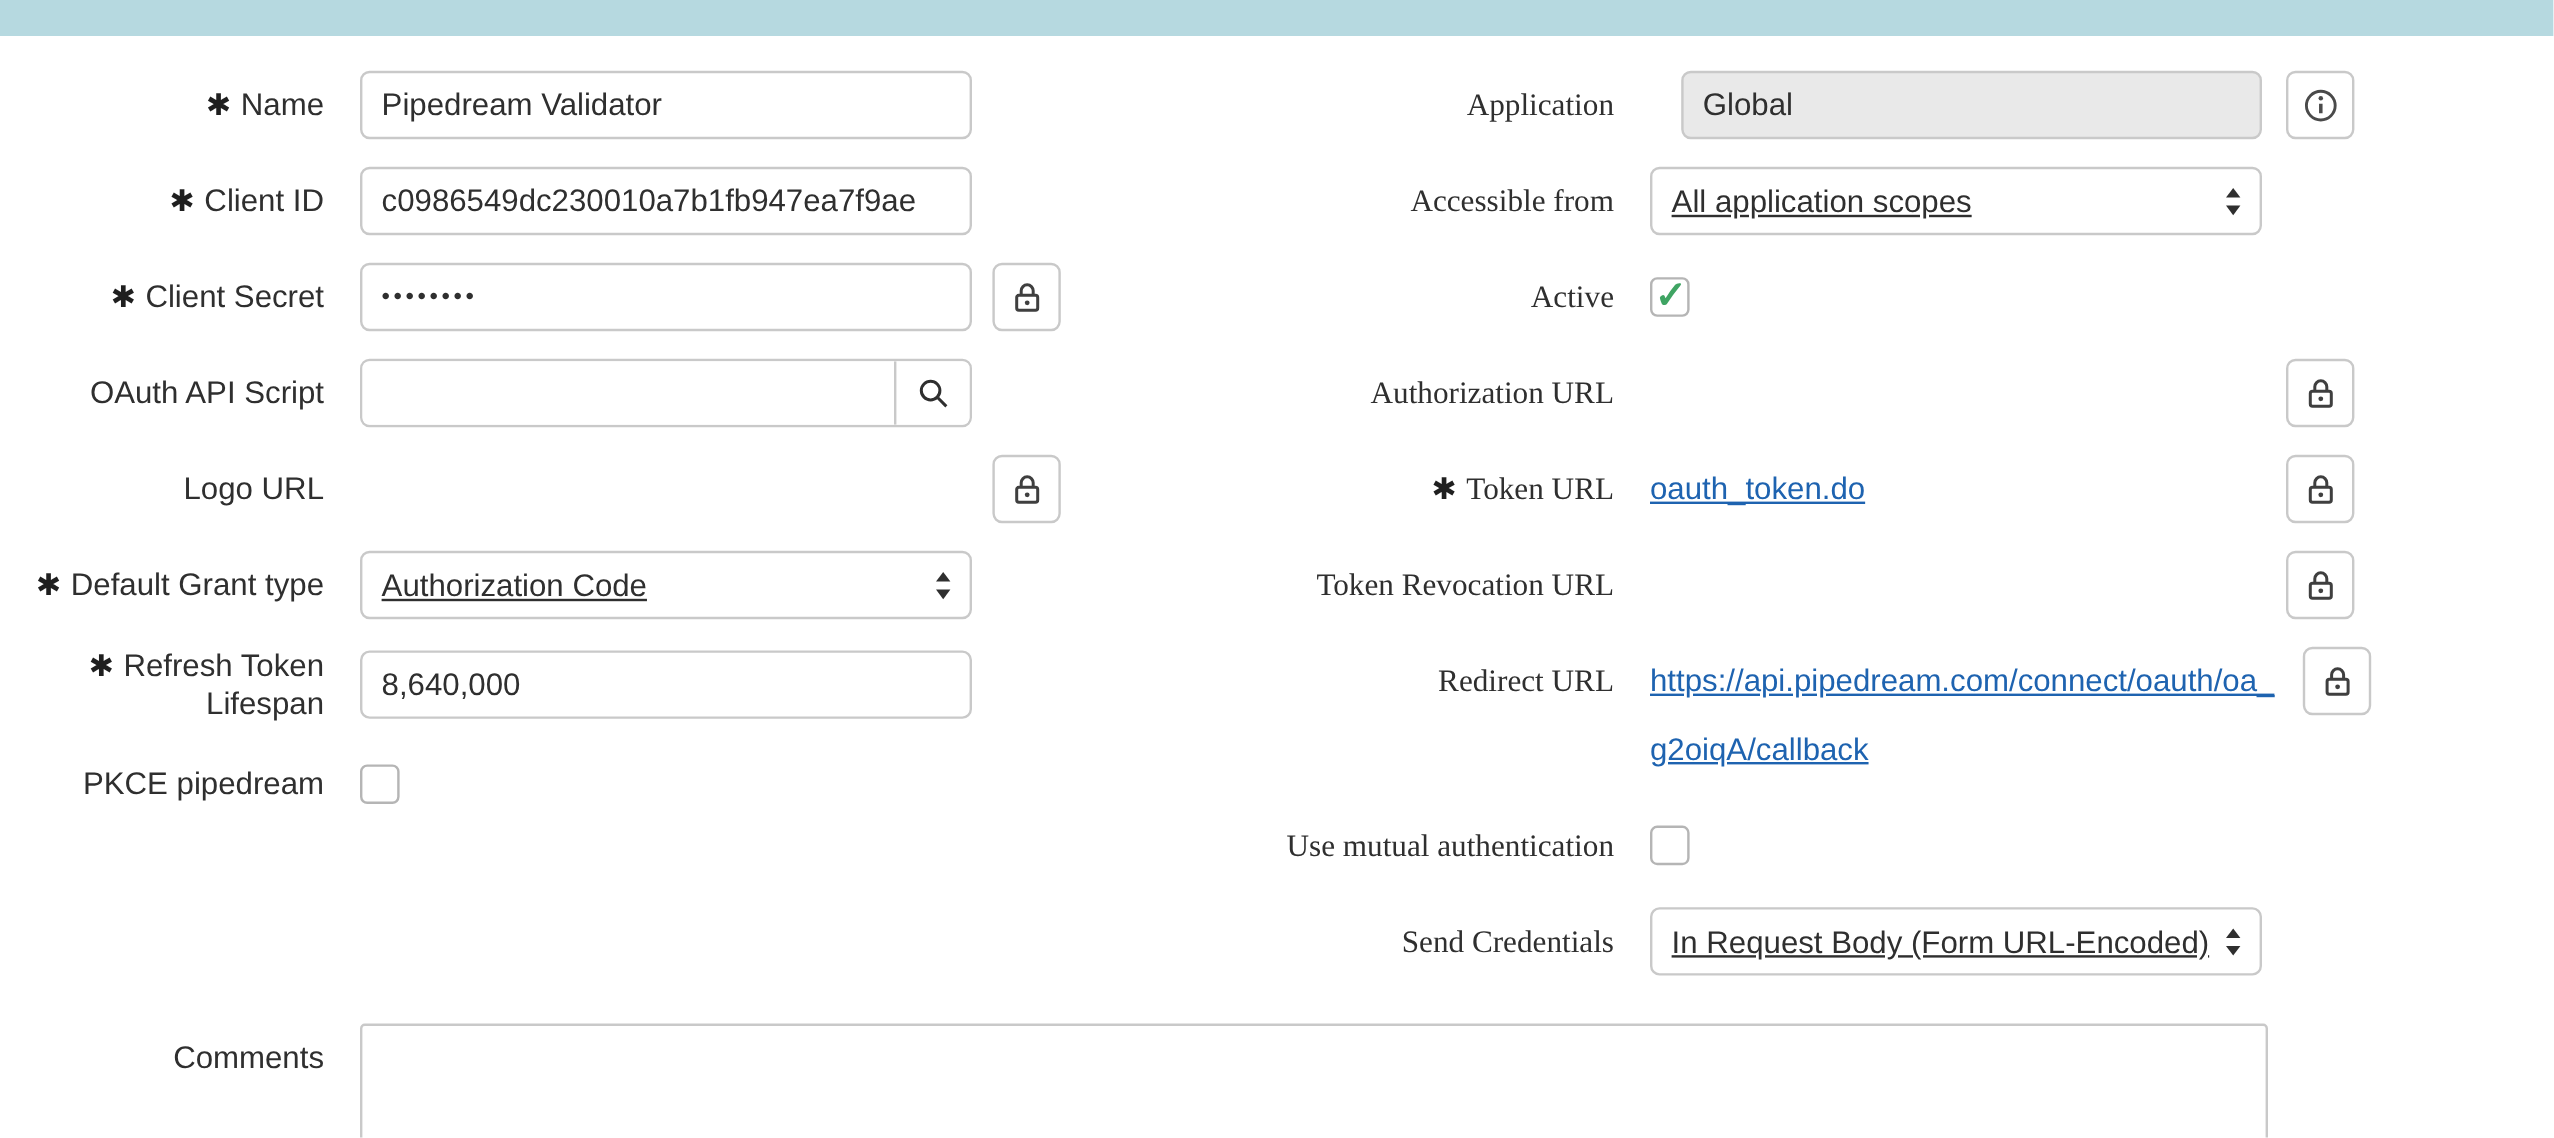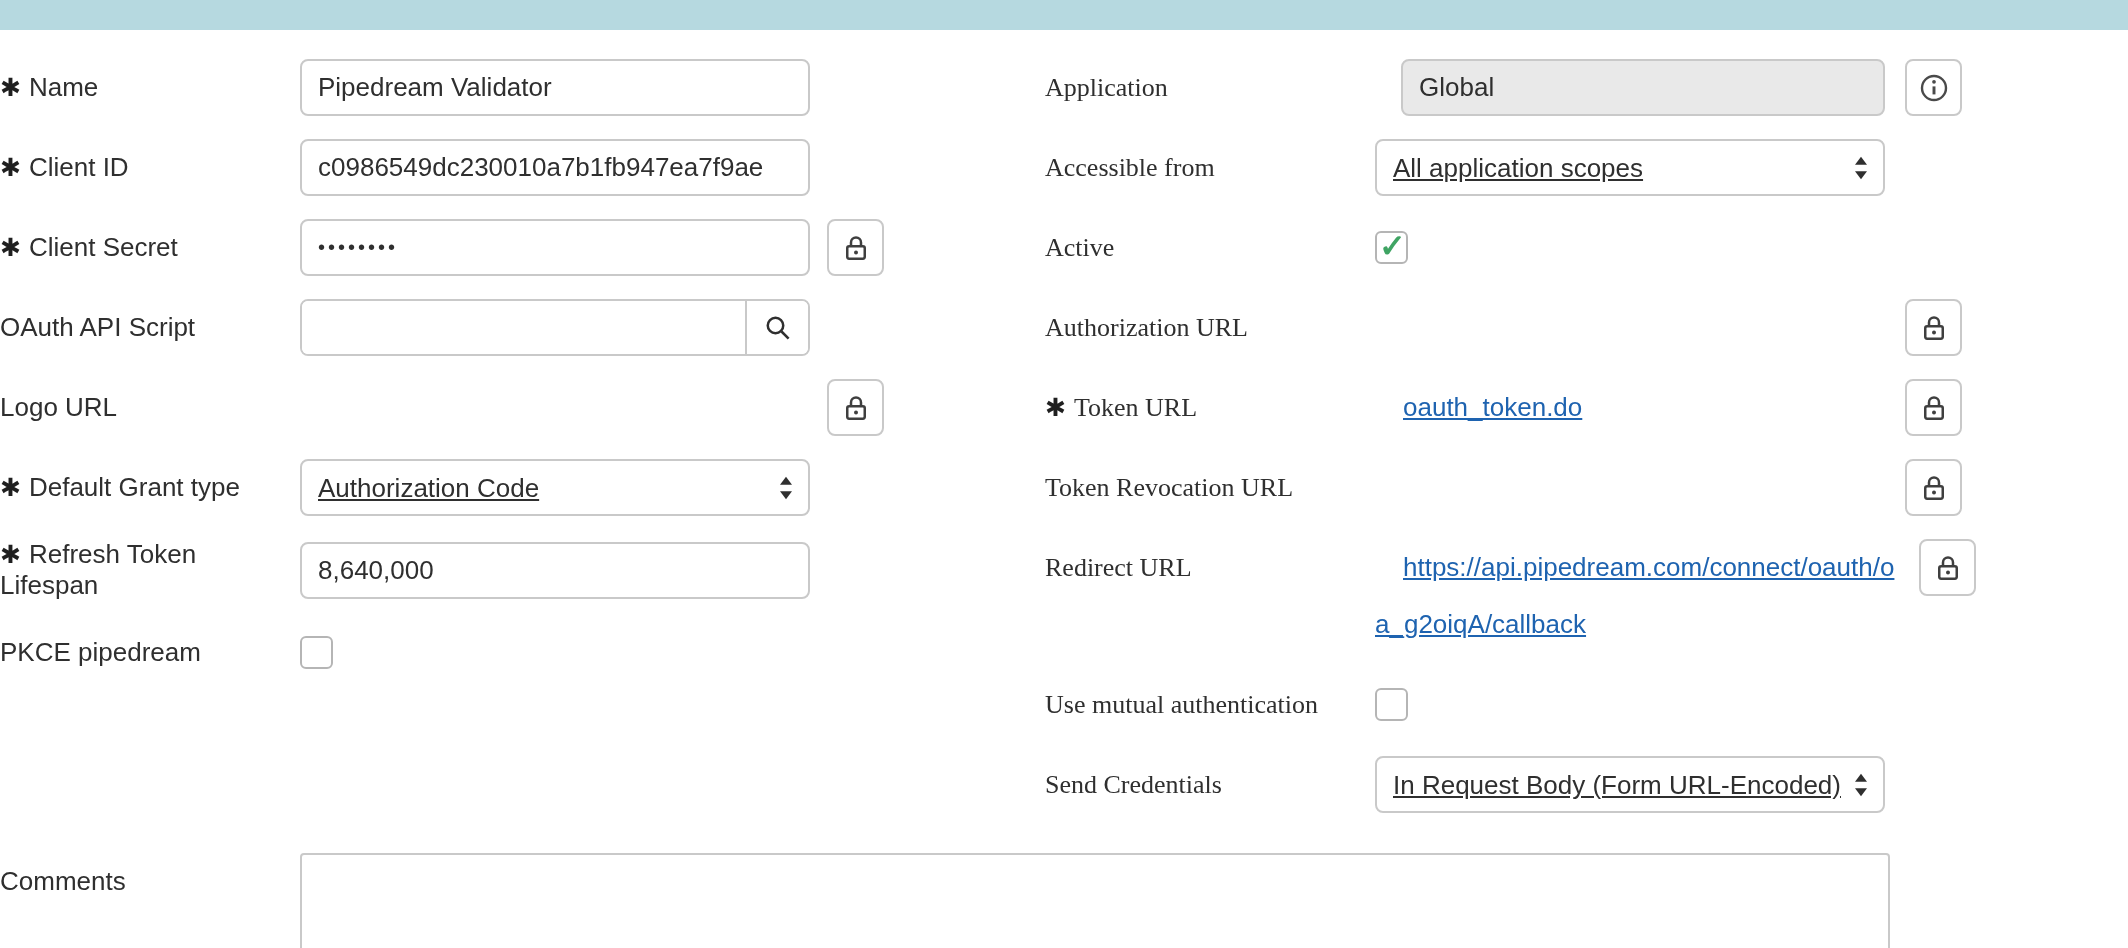--- a/index.html
+++ b/index.html
@@ -11,21 +11,21 @@
   .topbar { position:absolute; top:0; left:0; width:2128px; height:30px; background:var(--topbar,#b6d9e0); }
 
   .col { position:absolute; top:59px; }
   .col-left  { left:0; }
   .col-right { left:1045px; }
 
   .row { display:flex; align-items:center; margin-bottom:23px; }
   .row.top { align-items:flex-start; }
 
   .lbl {
-    width:270px; margin-right:30px; 
+    width:270px; margin-right:30px; text-align:right;
     font-size:26px; line-height:31px; color:#2f2f2f;
   }
   .col-right .lbl { width:300px;font-family:Liberation Serif, serif; }
   .row.top .lbl { margin-top:13px; }
   .req { margin-right:8px; font-size:25px; color:#1f1f1f; }
 
   .field { width:510px; min-height:57px; display:flex; align-items:center; }
   .field.auto { min-height:0; height:auto; display:block; }
   .field-wide { width:524px; }
 
@@ -64,21 +64,21 @@
 
   .checkbox {
     width:33px; height:33px; border:2px solid #b5b5b5; border-radius:6px; background:#fff;
     display:flex; align-items:center; justify-content:center; cursor:pointer; position:relative;
   }
   .checkbox.checked::after {
     content:"✓"; color:var(--check,#3fa463); font-size:32px; font-weight:bold;
     position:absolute; top:-6px; left:2px;
   }
 
-  a.link { font-size:26px; color:var(--link,#1e63b0); text-decoration:underline;margin-left:28px; }
+  a.link { font-size:26px; color:var(--link,#1e63b0); text-decoration:underline; }
   a.link-wrap { display:inline; line-height:57px; word-break:break-all; }
 
   .comments-row { position:absolute; top:853px; left:0; display:flex; align-items:flex-start; }
   .comments-row .lbl { margin-top:13px; }
   .comments-ta {
     width:1590px; height:140px; border:2px solid #c9c9c9; border-radius:4px;
     font-family:"Liberation Sans", sans-serif; font-size:26px; padding:12px 16px;
     resize:none; outline:none; color:#2f2f2f;
   }
 </style>

